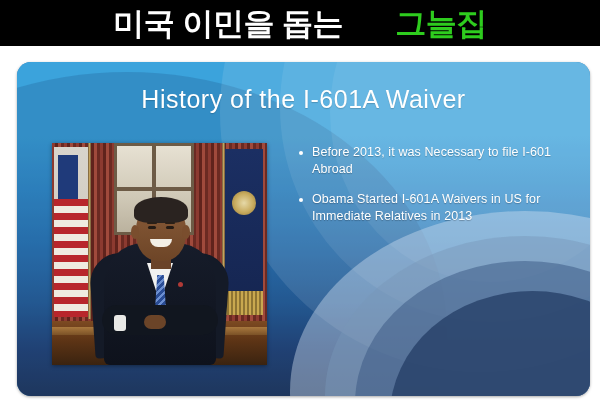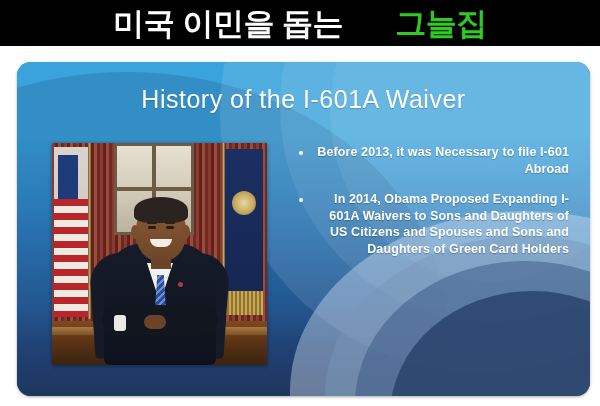--- a/index.html
+++ b/index.html
@@ -259,25 +259,24 @@
     margin-bottom:14px;
   }
   .bullet-dot{
     flex:0 0 auto;
     width:4px;height:4px;border-radius:50%;
     background:#ffffff;
     margin:7px 9px 0 0;
   }
   .bullet-text{
     font-size:12.5px;
-    font-weight:bold;
+    font-weight:normal;
     line-height:1.32;
     letter-spacing:0.1px;
     text-shadow:0 1px 1px rgba(0,0,0,0.25);
-    text-align:right;
   }
 </style>
 </head>
 <body>
 
 <div class="header-bar">
   <div class="header-title">
     <span class="w">미국 이민을 돕는</span><span class="w">&nbsp;</span><span class="g">그늘집</span>
   </div>
 </div>
@@ -339,17 +338,17 @@
     <div class="ph-layer ph-smile"></div>
   </div>
 
   <div class="bullets">
     <div class="bullet-item">
       <span class="bullet-dot"></span>
       <span class="bullet-text">Before 2013, it was Necessary to file I-601 Abroad</span>
     </div>
     <div class="bullet-item">
       <span class="bullet-dot"></span>
-      <span class="bullet-text">In 2014, Obama Proposed Expanding I-601A Waivers to Sons and Daughters of US Citizens and Spouses and Sons and Daughters of Green Card Holders</span>
+      <span class="bullet-text">Obama Started I-601A Waivers in US for Immediate Relatives in 2013</span>
     </div>
   </div>
 
 </div>
 
 </body></html>

